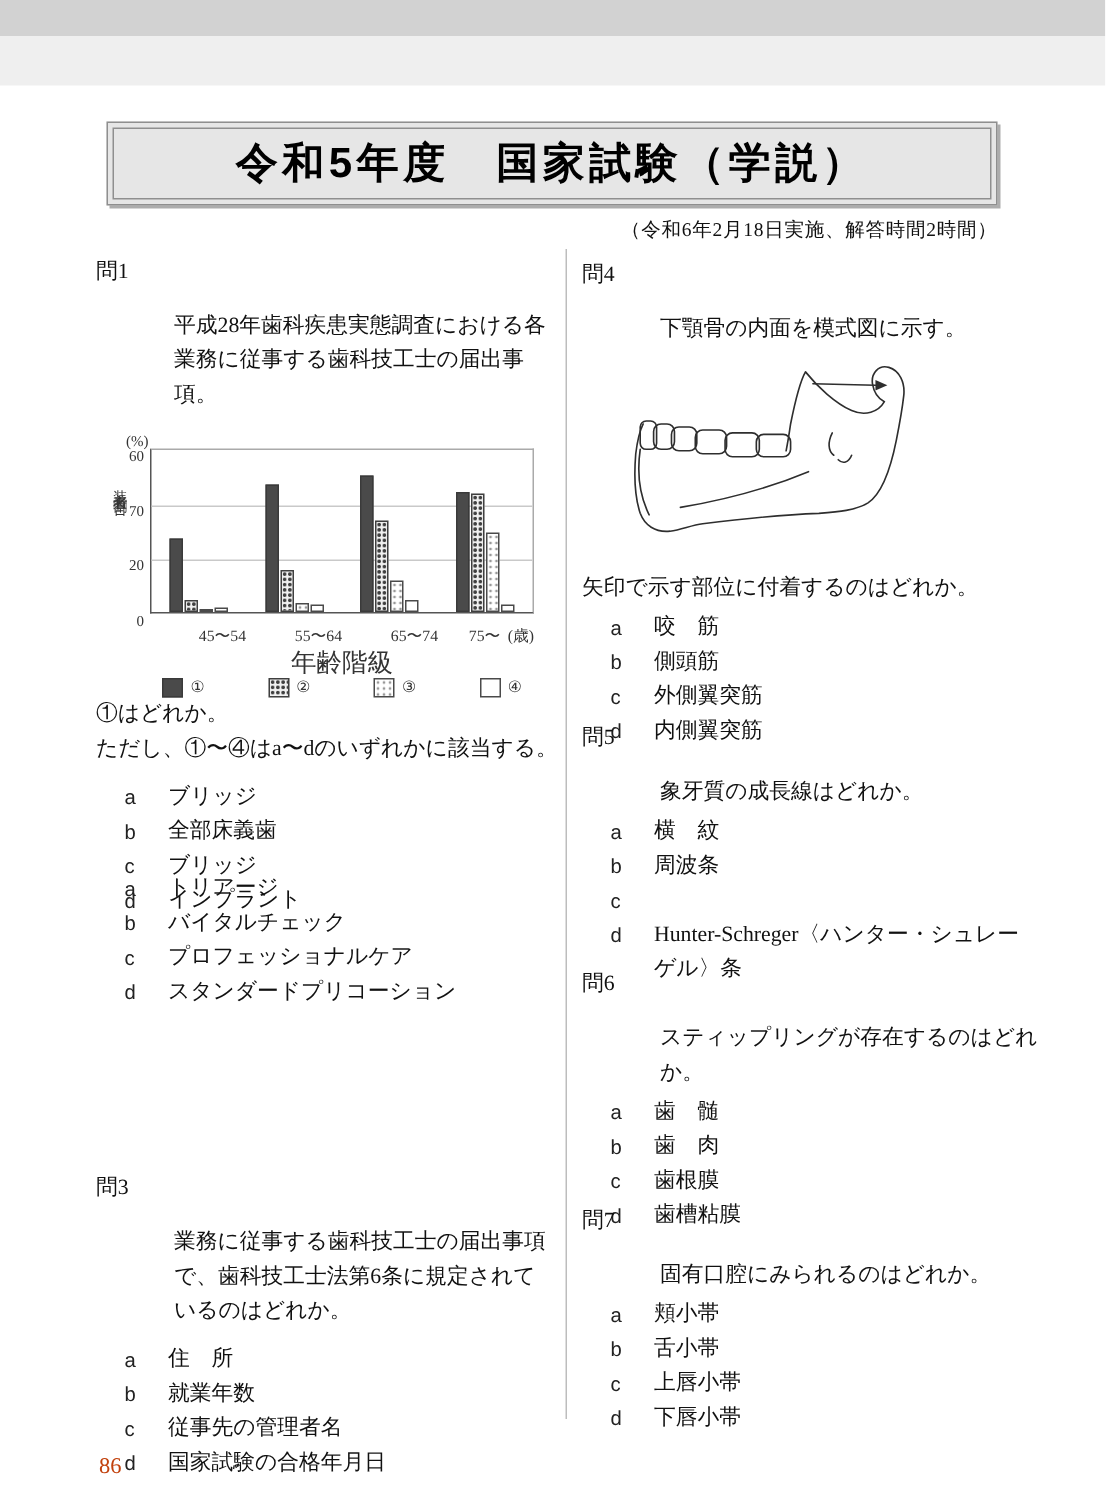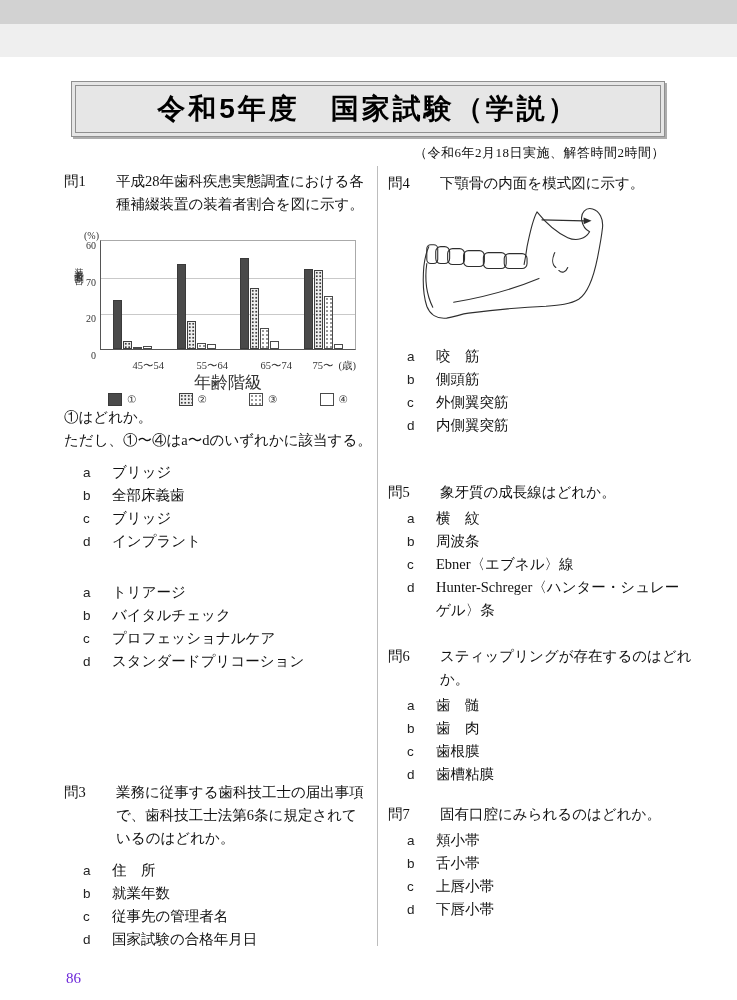--- a/index.html
+++ b/index.html
@@ -16,21 +16,21 @@
   .title-text{font-family:"Liberation Sans",sans-serif;font-weight:bold;font-size:28px;
               letter-spacing:3px;color:#000000;}
   .date-note{position:absolute;top:144px;right:72px;font-size:13px;letter-spacing:.5px;}
 
   .divider{position:absolute;left:377px;top:166px;width:1px;height:780px;background:#bdbdbd;}
 
   
   .q{position:absolute;font-size:14.5px;line-height:23px;}
   .q-head{display:flex;}
   .q-label{width:52px;flex:none;}
-  .q-body{flex:1;min-width:0;}
+  .q-body{flex:1;min-width:0;margin-top:36px;}
   .flush{margin:0;}
   .opts{margin-top:3px;}
   .opts.gap{margin-top:9px;}
   .opt{display:flex;padding-left:19px;}
   .letter{width:29px;flex:none;font-family:"Liberation Sans",sans-serif;font-size:13.5px;color:#222;}
   .otext{flex:1;min-width:0;}
 
   
   .chart{position:relative;width:300px;height:178px;margin:8px 0 4px 0;font-family:"Liberation Serif",serif;}
   .chart .pct{position:absolute;left:20px;top:0;font-size:10px;color:#333;}
@@ -53,21 +53,21 @@
   .xticks .xt{flex:1;text-align:right;font-size:10.5px;color:#333;white-space:nowrap;}
   .xticks .xunit{margin-left:5px;}
   .xlabel{position:absolute;left:36px;top:147px;width:256px;text-align:center;font-size:17px;color:#333;}
   .legend{position:absolute;left:36px;top:164px;width:256px;display:flex;justify-content:space-between;
           padding:0 8px;box-sizing:border-box;}
   .litem{font-size:10.5px;color:#333;display:flex;align-items:center;}
   .lsw{width:12px;height:11px;display:inline-block;margin-right:5px;}
 
   
   .figure-wrap{margin:6px 0 2px 8px;}
-  .pageno{position:absolute;left:66px;top:970px;font-size:15px;color:#6d28d9;}
+  .pageno{position:absolute;left:66px;top:970px;font-size:15px;color:#c2410c;}
 </style>
 </head>
 <body>
 
 <div id="page">
   <div class="strip-a"></div>
   <div class="strip-b"></div>
 
   <div class="title-box">
     <div class="title-inner">
@@ -76,21 +76,21 @@
   </div>
   <div class="date-note">（令和6年2月18日実施、解答時間2時間）</div>
 
   <div class="divider"></div>
 
   <div class="q" style="left:64px;top:170px;width:308px;">
     <div class="q-head">
       <span class="q-label">問1</span>
       <div class="q-body">
         <div>平成28年歯科疾患実態調査における各</div>
-        <div>種補綴装置の装着者割合を図に示す。</div>
+        <div>業務に従事する歯科技工士の届出事項。</div>
       </div>
     </div>
 
     <div class="chart">
       <span class="pct">(%)</span>
       <span class="ylab">装着者割合</span>
       <div class="yticks">
           <span style="top: 120px;">0</span>
           <span style="top: 83.3333px;">20</span>
           <span style="top: 46.6667px;">70</span>
@@ -248,20 +248,21 @@
           <path d="M58,102 C88,97 120,88 144,78"></path>
 
           <path d="M160,52 C157,58 157,64 161,67"></path>
           <path d="M164,70 C167,73 171,72 173,67"></path>
 
           <line x1="147" y1="19" x2="189" y2="20"></line>
           <polygon points="189,16.5 197,20 189,23.5" fill="#2e2e2e" stroke="none"></polygon>
         </g>
       </svg>
     </div>
+    <div class="flush">矢印で示す部位に付着するのはどれか。</div>
     <div class="opts">
       <div class="opt">
           <span class="letter">a</span>
           <span class="otext">咬　筋</span>
         </div>
       <div class="opt">
           <span class="letter">b</span>
           <span class="otext">側頭筋</span>
         </div>
       <div class="opt">
@@ -286,21 +287,20 @@
       <div class="opt">
           <span class="letter">a</span>
           <span class="otext">横　紋</span>
         </div>
       <div class="opt">
           <span class="letter">b</span>
           <span class="otext">周波条</span>
         </div>
       <div class="opt">
           <span class="letter">c</span>
-          <span class="otext">Ebner〈エブネル〉線</span>
         </div>
       <div class="opt">
           <span class="letter">d</span>
           <span class="otext">Hunter-Schreger〈ハンター・シュレーゲル〉条</span>
         </div>
     </div>
   </div>
 
   <div class="q" style="left:388px;top:645px;width:304px;">
     <div class="q-head">

